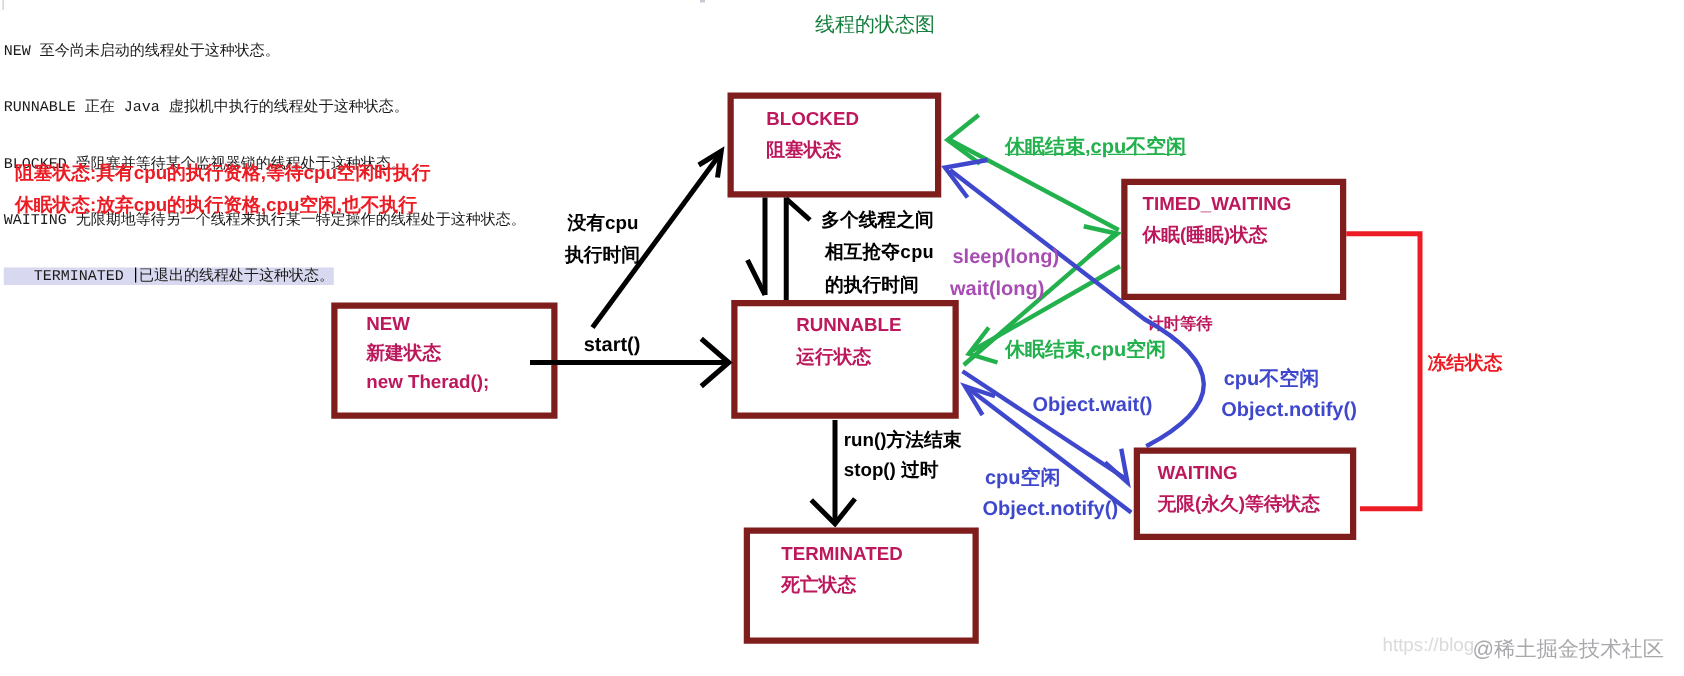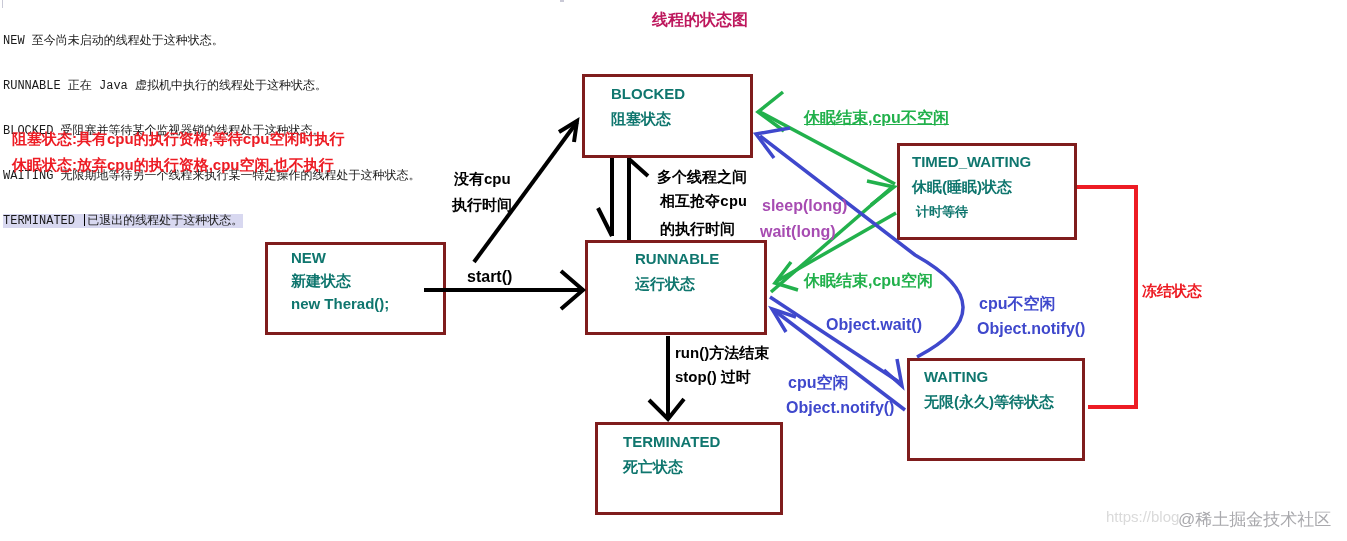--- a/index.html
+++ b/index.html
@@ -2,32 +2,32 @@
 <html style="--green: #22b14c; --blue: #3f48cc; --purple: #a74cb2; --red: #ed1c24; --highlight: #d8d8f0;"><head>
 <meta charset="utf-8">
 <style>
   html,body{margin:0;padding:0;background:#fff;}
   #canvas{position:relative;width:1347px;height:541px;background:#ffffff;overflow:hidden;
           font-family:"Liberation Sans",sans-serif;}
   
   #legend{position:absolute;left:3px;top:4px;z-index:6;
           font-family:"Liberation Mono","DejaVu Sans Mono",monospace;
           font-size:12px;line-height:15px;color:#1a1a1a;white-space:pre;}
-  #legend .hl{background:var(--highlight);}
+  #legend .hl{background:var(--highlight);padding-left:24px;}
   #legend .cursor{display:inline-block;width:1px;height:12px;background:#000;
                   vertical-align:-2px;margin:0 2px;}
   
   #notes{position:absolute;left:12px;top:126px;z-index:6;font-weight:700;
          font-size:15px;line-height:26px;color:var(--red);}
   
   #title{position:absolute;left:560px;top:10px;width:280px;text-align:center;
-         font-size:16px;font-weight:700;color:#be185d;z-index:6;}
+         font-size:16px;font-weight:400;color:#15803d;z-index:6;}
   
-  .box{position:absolute;box-sizing:border-box;border:3px solid #7f1d1d;background:#fff;
-       z-index:2;color:#0f766e;font-weight:700;font-size:15px;line-height:25px;}
+  .box{position:absolute;box-sizing:border-box;border:5px solid #7f1d1d;background:#fff;
+       z-index:2;color:#be185d;font-weight:700;font-size:15px;line-height:25px;}
   .box .sub{font-size:13px;}
   
   .lbl{position:absolute;z-index:7;font-weight:700;font-size:15px;line-height:25px;
        color:#000;white-space:nowrap;}
   .lbl.big{font-size:16px;}
   .green{color:var(--green);} .blue{color:var(--blue);}
   .purple{color:var(--purple);} .red{color:var(--red);}
   
   #lines{position:absolute;left:0;top:0;z-index:5;pointer-events:none;}
   .k{stroke:#000;stroke-width:4;fill:none;}
@@ -64,35 +64,35 @@
   <div id="title">线程的状态图</div>
 
   <div class="box" style="left:582px;top:74px;width:171px;height:84px;padding:4px 0 0 26px;">
     <div>BLOCKED</div>
     <div>阻塞状态</div>
   </div>
 
   <div class="box" style="left:897px;top:143px;width:180px;height:97px;padding:3px 0 0 12px;">
     <div>TIMED_WAITING</div>
     <div>休眠(睡眠)状态</div>
-    <div class="sub" style="padding-left:4px;">计时等待</div>
+    <div class="sub" style="padding-left:4px;margin-top:45px;">计时等待</div>
   </div>
 
   <div class="box" style="left:265px;top:242px;width:181px;height:93px;padding:1px 0 0 23px;line-height:23px;">
     <div>NEW</div>
     <div>新建状态</div>
     <div>new Therad();</div>
   </div>
 
   <div class="box" style="left:585px;top:240px;width:182px;height:95px;padding:3px 0 0 47px;">
     <div>RUNNABLE</div>
     <div>运行状态</div>
   </div>
 
-  <div class="box" style="left:907px;top:358px;width:178px;height:103px;padding:3px 0 0 14px;">
+  <div class="box" style="left:907px;top:358px;width:178px;height:74px;padding:3px 0 0 14px;">
     <div>WAITING</div>
     <div>无限(永久)等待状态</div>
   </div>
 
   <div class="box" style="left:595px;top:422px;width:188px;height:93px;padding:4px 0 0 25px;">
     <div>TERMINATED</div>
     <div>死亡状态</div>
   </div>
 
   <svg id="lines" width="1347" height="541" viewBox="0 0 1347 541">

